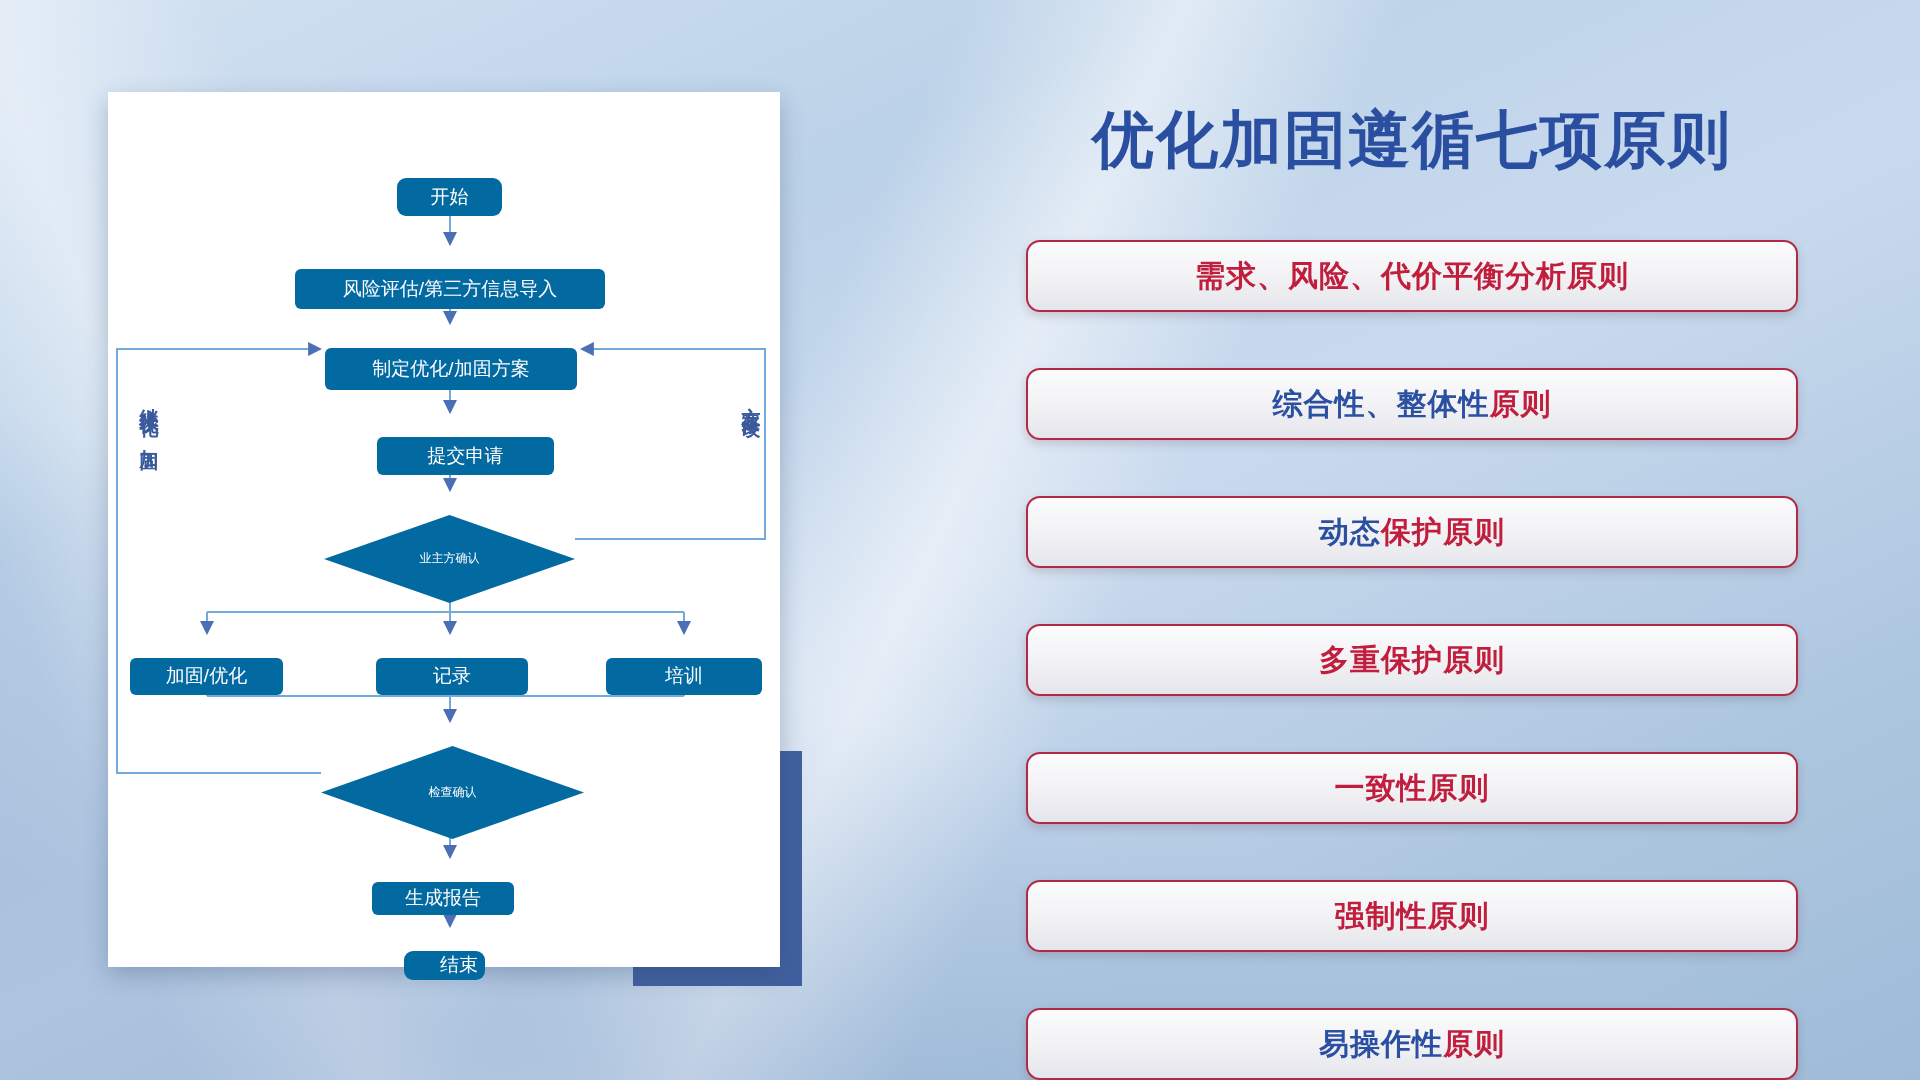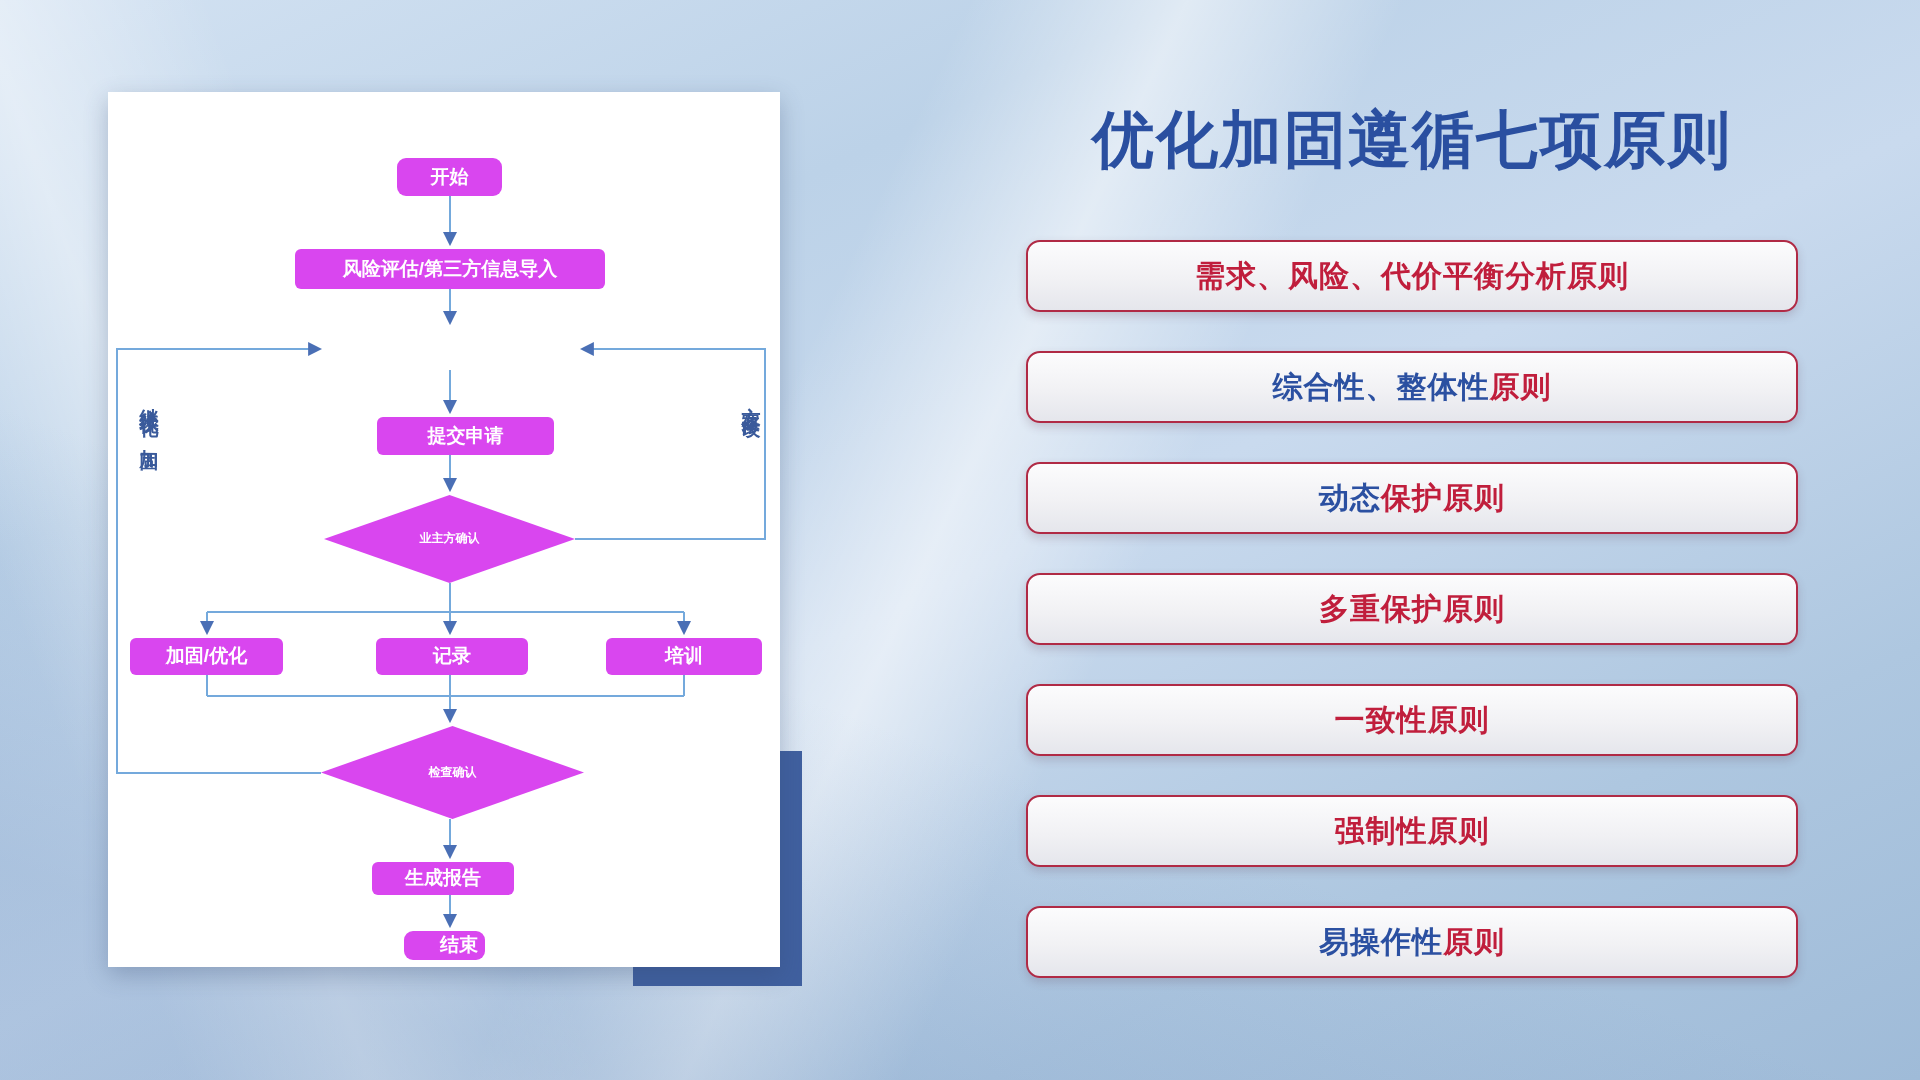--- a/index.html
+++ b/index.html
@@ -20,22 +20,22 @@
     background:#40609f;
   }
   .card {
     position:absolute; left:108px; top:92px; width:672px; height:875px;
     background:#ffffff; box-shadow:0 8px 22px rgba(50,70,110,0.30);
   }
   .card svg { position:absolute; left:0; top:0; }
 
   .node {
     position:absolute; display:flex; align-items:center; justify-content:center;
-    background:#d946ef; color:#ffffff; font-weight:bold; font-size:19px;
-    text-align:center; line-height:1.1;
+    background:#0369a1; color:#ffffff; font-weight:normal; font-size:19px;
+    text-align:center; line-height:1.1;margin-top:20px;
   }
   .rectn { border-radius:6px; }
   .pill  { border-radius:9px; }
   .diamond {
     clip-path:polygon(50% 0,100% 50%,50% 100%,0 50%);
     border-radius:0; font-size:12px;
   }
   #n-start  { left:289px; top:66px;  width:105px; height:38px; }
   #n-risk   { left:187px; top:157px; width:310px; height:40px; }
   #n-plan   { left:217px; top:236px; width:252px; height:42px; }
@@ -56,21 +56,21 @@
   #lbl-right { left:630px; top:300px; }
 
   
   .panel-title {
     position:absolute; left:1026px; top:98px; width:772px;
     text-align:center; font-size:62px; font-weight:bold; color:#2a4fa0;
     letter-spacing:2px;
   }
   .principles {
     position:absolute; left:1026px; top:240px; width:772px;
-    display:flex; flex-direction:column; gap:39px;
+    display:flex; flex-direction:column; gap:56px;
   }
   .principle {
     height:72px; border:2px solid #b02a45; border-radius:14px;
     background:linear-gradient(#fcfcfd 0%,#f1f1f4 55%,#e5e6ec 100%);
     box-shadow:0 4px 10px rgba(90,50,70,0.20);
     display:flex; align-items:center; justify-content:center;
     font-size:30px; font-weight:bold; letter-spacing:1px;
   }
 </style>
 </head>
@@ -105,20 +105,21 @@
       <polyline points="342,583 342,629" marker-end="url(#arw)"></polyline>
       <polyline points="342,727 342,765" marker-end="url(#arw)"></polyline>
       <polyline points="342,803 342,834" marker-end="url(#arw)"></polyline>
       <polyline points="213,681 9,681 9,257 212,257" marker-end="url(#arw)"></polyline>
       <polyline points="467,447 657,447 657,257 474,257" marker-end="url(#arw)"></polyline>
     </g>
   </svg>
 
   <div class="node pill" id="n-start">开始</div>
   <div class="node rectn" id="n-risk">风险评估/第三方信息导入</div>
+  <div class="node rectn" id="n-plan">制定优化/加固方案</div>
   <div class="node rectn" id="n-submit">提交申请</div>
   <div class="node diamond" id="n-owner">业主方确认</div>
   <div class="node rectn" id="n-harden">加固/优化</div>
   <div class="node rectn" id="n-record">记录</div>
   <div class="node rectn" id="n-train">培训</div>
   <div class="node diamond" id="n-check">检查确认</div>
   <div class="node rectn" id="n-report">生成报告</div>
   <div class="node pill" id="n-end">结束</div>
 
   <div class="vlabel" id="lbl-left">继续优化/加固</div>

